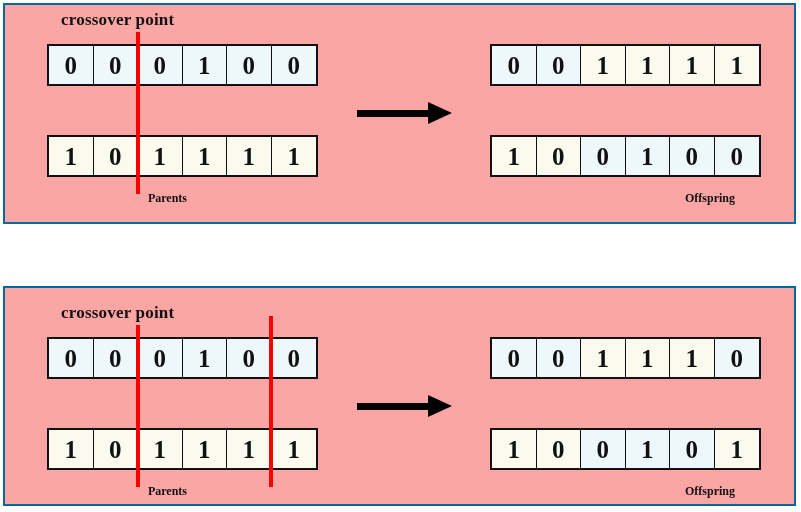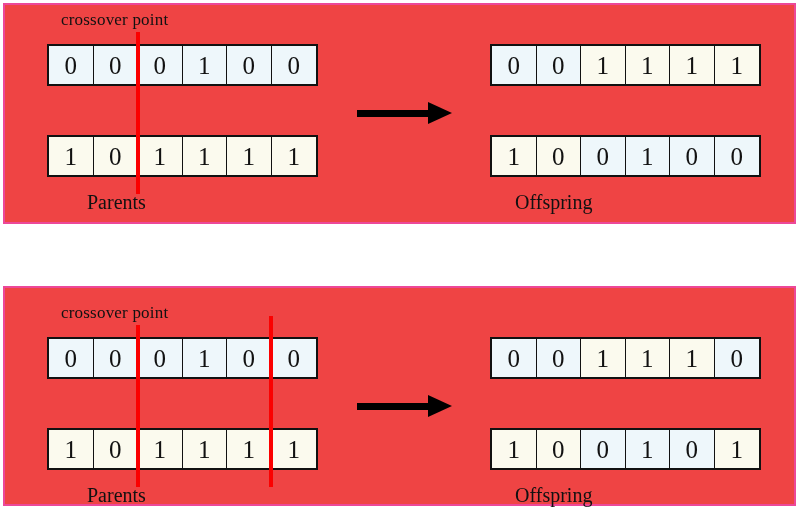--- a/index.html
+++ b/index.html
@@ -11,39 +11,40 @@
     width: 801px;
     height: 512px;
     position: relative;
     font-family: "Liberation Serif", "DejaVu Serif", serif;
     overflow: hidden;
   }
 
   .panel {
     position: absolute;
     box-sizing: border-box;
-    border: 2px solid #ec4899;
-    background: #ef4444;
+    border: 2px solid #0369a1;
+    background: #fca5a5;
+    font-weight: bold;
   }
   #panel-top    { left: 3px;  top: 3px;   width: 793px; height: 221px; }
   #panel-bottom { left: 3px;  top: 286px; width: 793px; height: 220px; }
 
   .label-crossover {
     position: absolute;
     font-size: 17px;
     color: #111111;
     white-space: nowrap;
     letter-spacing: 0.2px;
   }
   .label-group {
     position: absolute;
-    font-size: 20px;
+    font-size: 12px;
     color: #111111;
     white-space: nowrap;
-    text-align: left;
+    text-align: right;
   }
 
   
   .chrom {
     position: absolute;
     display: flex;
     box-sizing: border-box;
     border: 2px solid #111111;
   }
   .cell {

